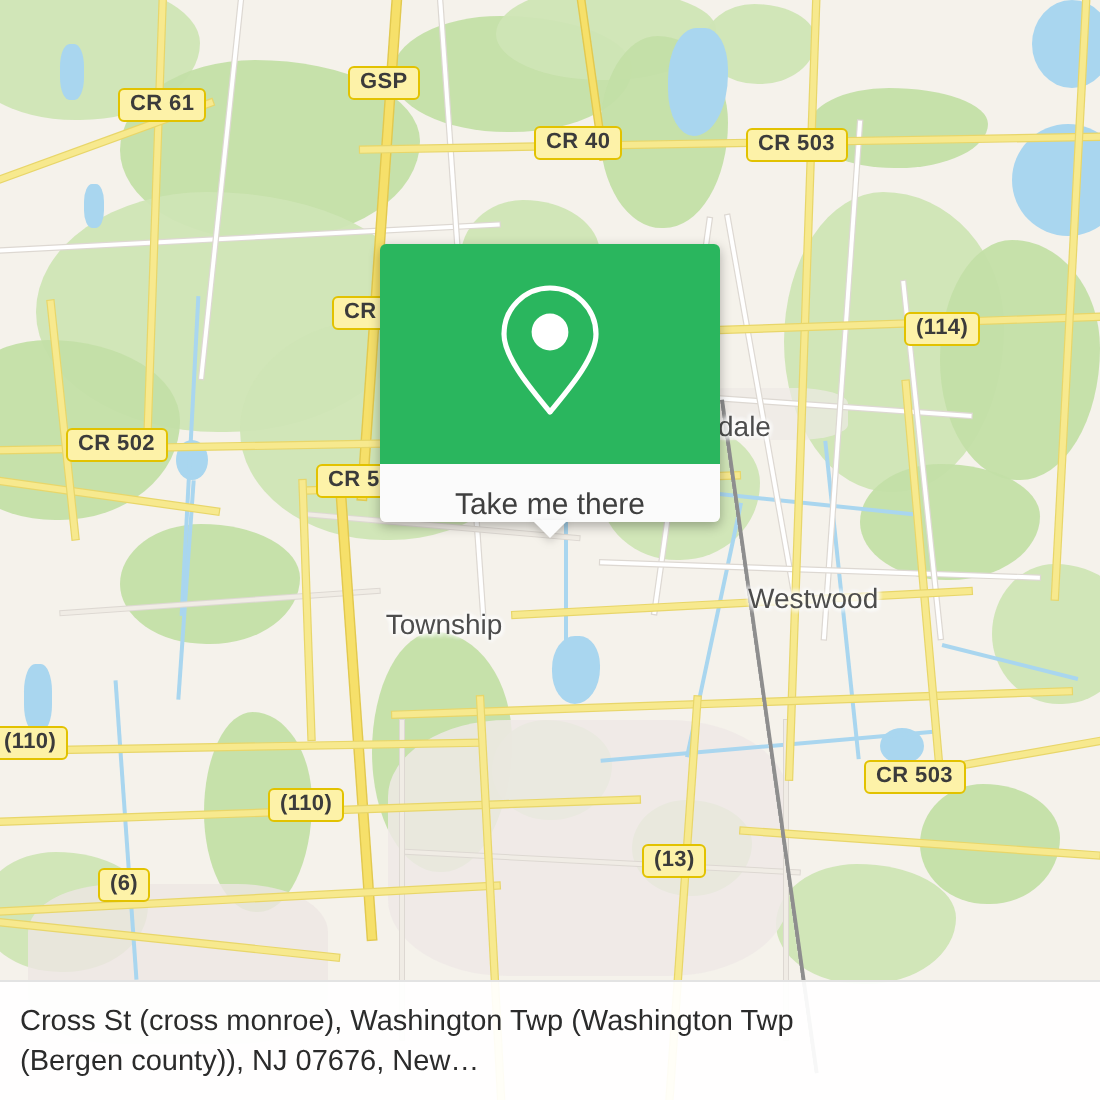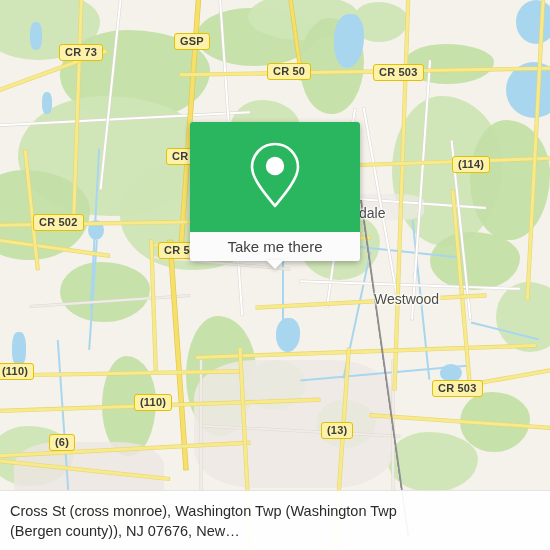--- a/index.html
+++ b/index.html
@@ -43,21 +43,21 @@
     box-shadow:0 2px 6px rgba(0,0,0,.30);
     border-radius:3px;overflow:visible;
   }
   #card-top{
     position:absolute;left:0;top:0;width:170px;height:110px;
     background:#2ab65e;border-radius:3px 3px 0 0;
     display:flex;align-items:center;justify-content:center;
   }
   #card-bottom{
     position:absolute;left:0;top:110px;width:170px;height:29px;background:#fbfbfb;
-    border-radius:0 0 3px 3px;display:flex;align-items:center;justify-content:center;
+    border-radius:0 0 3px 3px;display:flex;align-items:flex-end;justify-content:center;
   }
   #card-bottom span{color:#3f3f3f;font-size:15px;font-family:"Liberation Sans",sans-serif;}
   #card-tail{
     position:absolute;left:50%;top:138px;margin-left:-9px;width:0;height:0;
     border-left:9px solid transparent;border-right:9px solid transparent;
     border-top:9px solid #fbfbfb;
     filter:drop-shadow(0 2px 2px rgba(0,0,0,.18));
   }
 
   
@@ -176,37 +176,38 @@
     <div class="road" style="left:460px;top:376px;width:100px;height:3px;transform:rotate(-10deg);"></div>
     <div class="road" style="left:256px;top:300px;width:230px;height:3px;transform:rotate(-3deg);"></div>
     <div class="road" style="left:152px;top:240px;width:3px;height:130px;transform:rotate(-2deg);"></div>
     <div class="road" style="left:370px;top:420px;width:180px;height:3px;transform:rotate(4deg);"></div>
     <div class="road" style="left:30px;top:150px;width:3px;height:120px;transform:rotate(-6deg);"></div>
     <div class="road" style="left:-10px;top:468px;width:180px;height:3px;transform:rotate(6deg);"></div>
 
     <div class="rail" style="left:360px;top:200px;width:2px;height:340px;transform:rotate(-8deg);transform-origin:top left;"></div>
 
     <div>
-      <div class="shield" style="left:59px;top:44px;">CR 73</div>
+      <div class="shield" style="left:59px;top:44px;">CR 61</div>
       <div class="shield" style="left:174px;top:33px;">GSP</div>
-      <div class="shield" style="left:267px;top:63px;">CR 50</div>
+      <div class="shield" style="left:267px;top:63px;">CR 40</div>
       <div class="shield" style="left:373px;top:64px;">CR 503</div>
       <div class="shield" style="left:452px;top:156px;">(114)</div>
       <div class="shield" style="left:33px;top:214px;">CR 502</div>
-      <div class="shield" style="left:158px;top:232px;margin-top:10px;">CR 5</div>
+      <div class="shield" style="left:158px;top:232px;">CR 5</div>
       <div class="shield" style="left:166px;top:148px;">CR</div>
       <div class="shield" style="left:-4px;top:363px;">(110)</div>
       <div class="shield" style="left:134px;top:394px;">(110)</div>
       <div class="shield" style="left:49px;top:434px;">(6)</div>
       <div class="shield" style="left:321px;top:422px;">(13)</div>
       <div class="shield" style="left:432px;top:380px;">CR 503</div>
     </div>
 
     <div>
       <div class="placelabel" style="left:162px;top:304px;width:120px;">
+        <div>Township</div>
       </div>
       <div class="placelabel" style="left:352px;top:205px;">sdale</div>
       <div class="placelabel" style="left:374px;top:291px;">Westwood</div>
     </div>
   </div>
 
   <div id="card">
     <div id="card-top">
       <span>
         <svg width="58" height="70" viewBox="0 0 58 70" aria-hidden="true">

